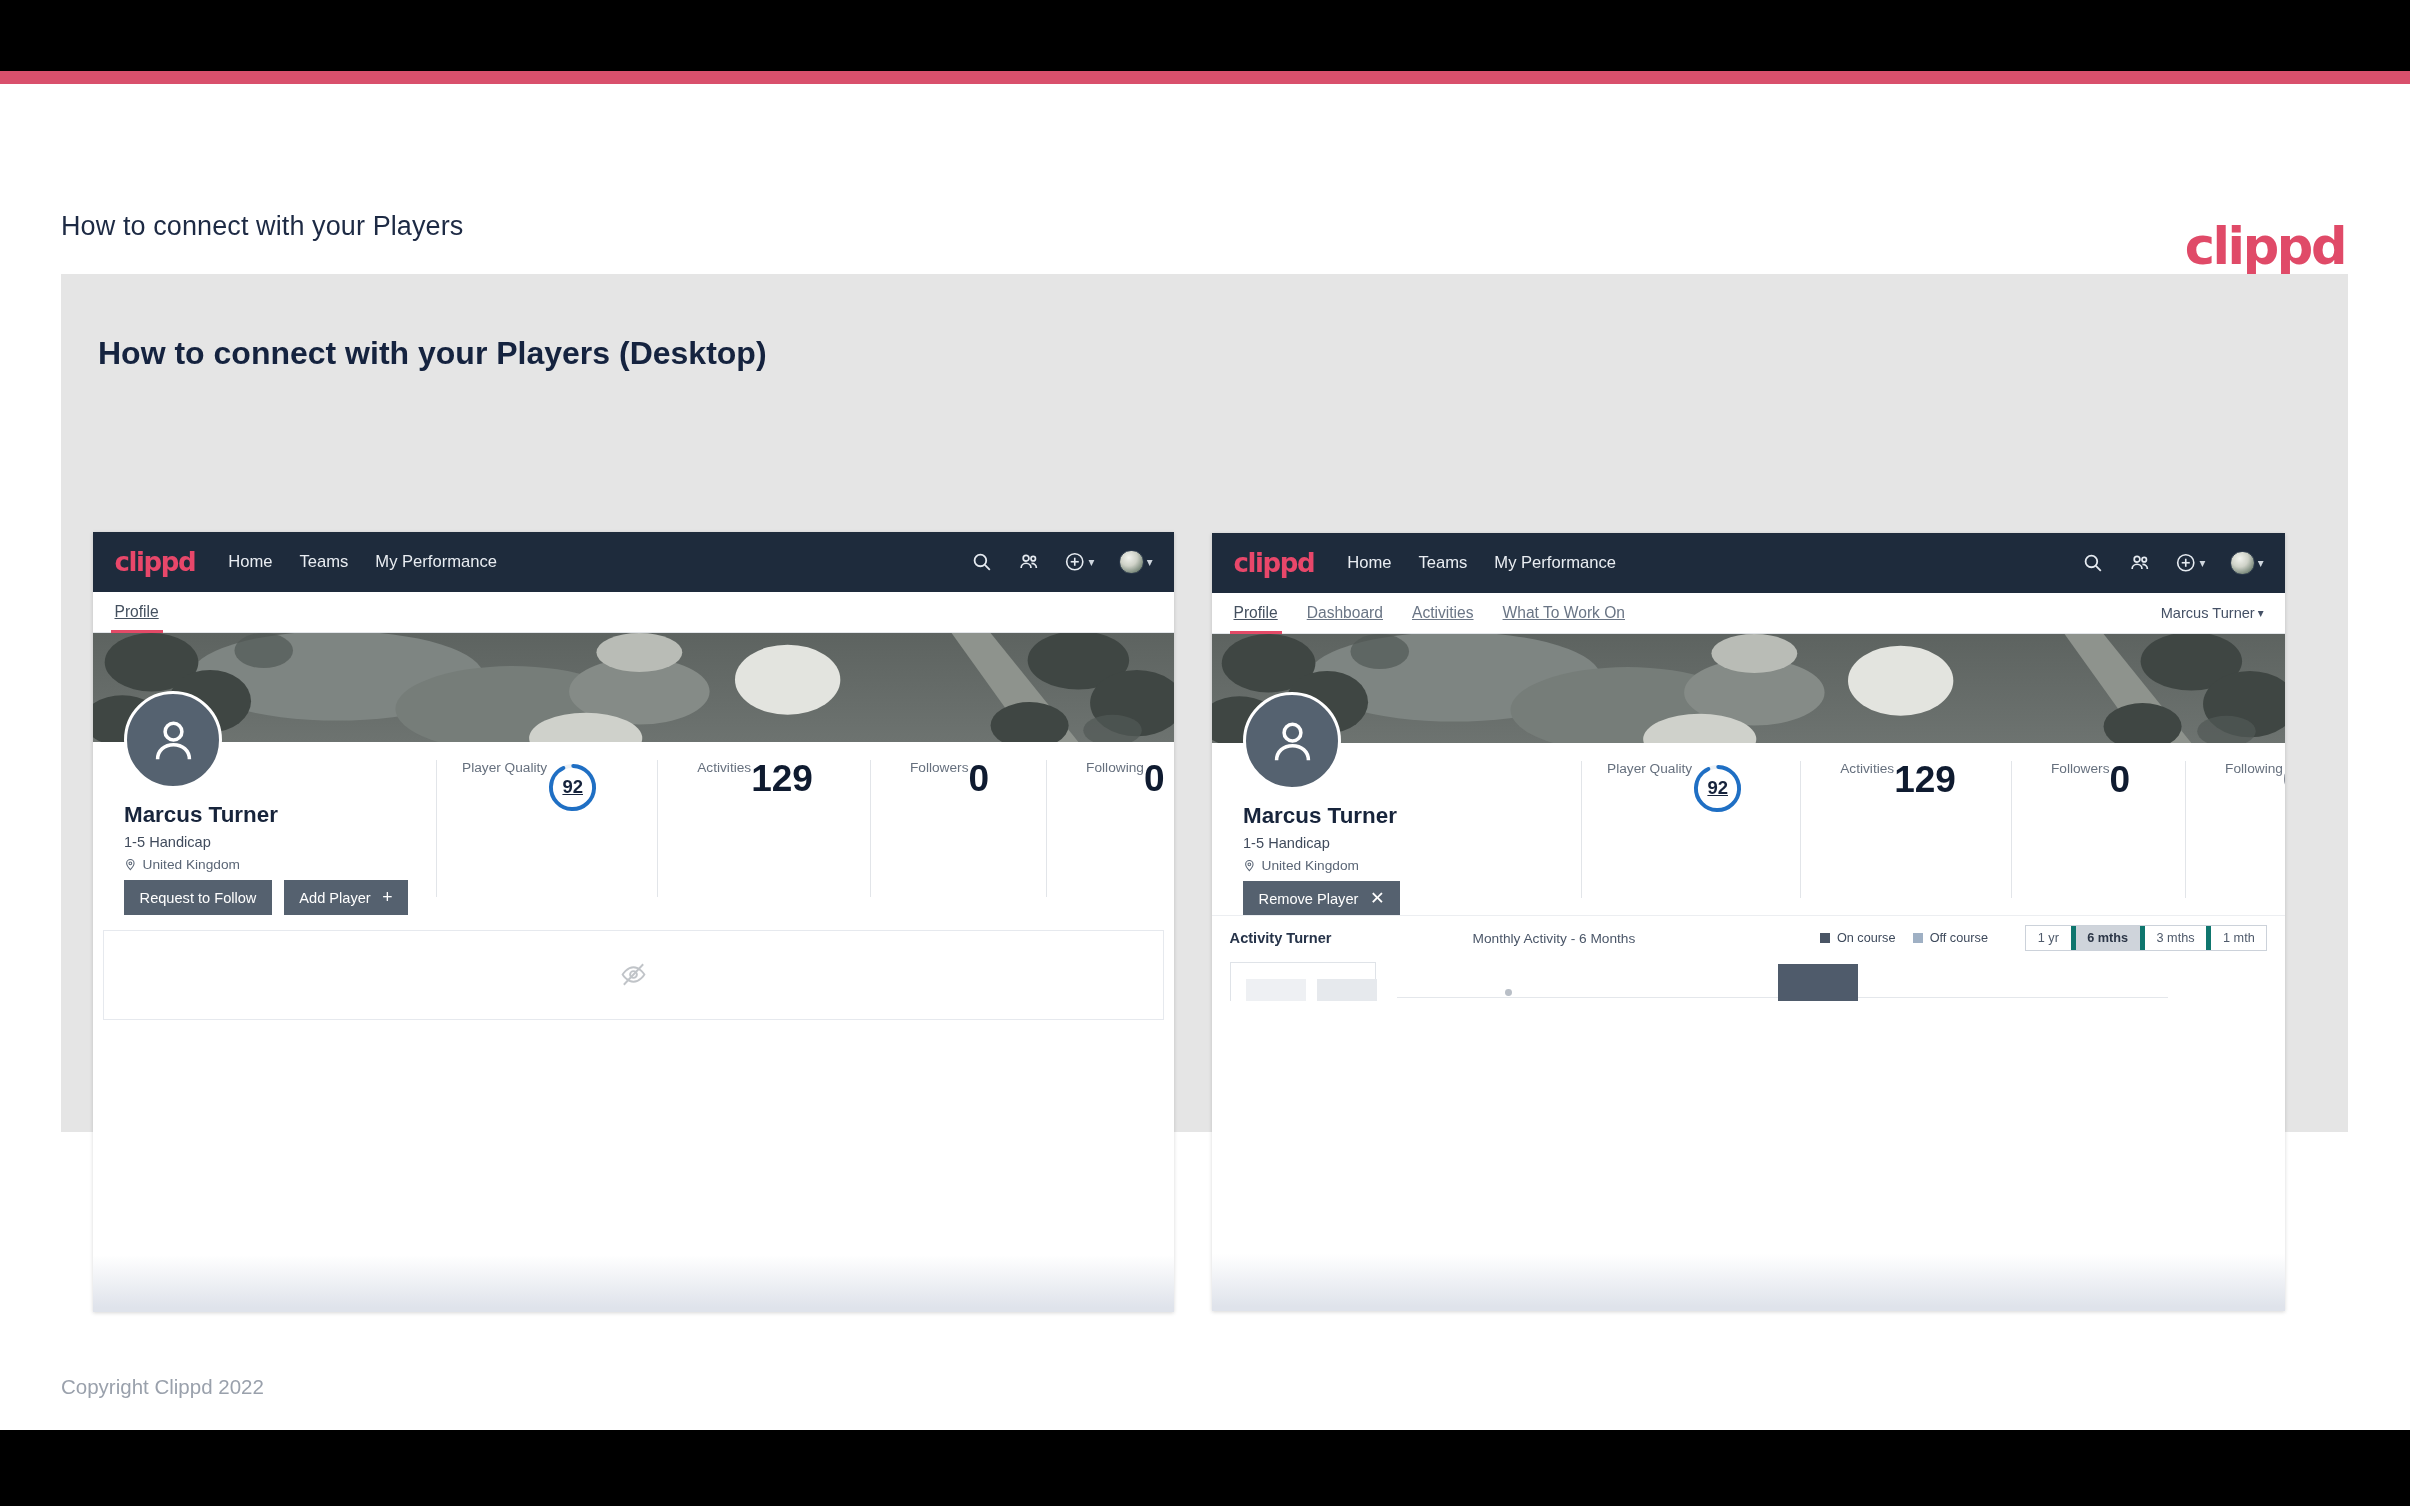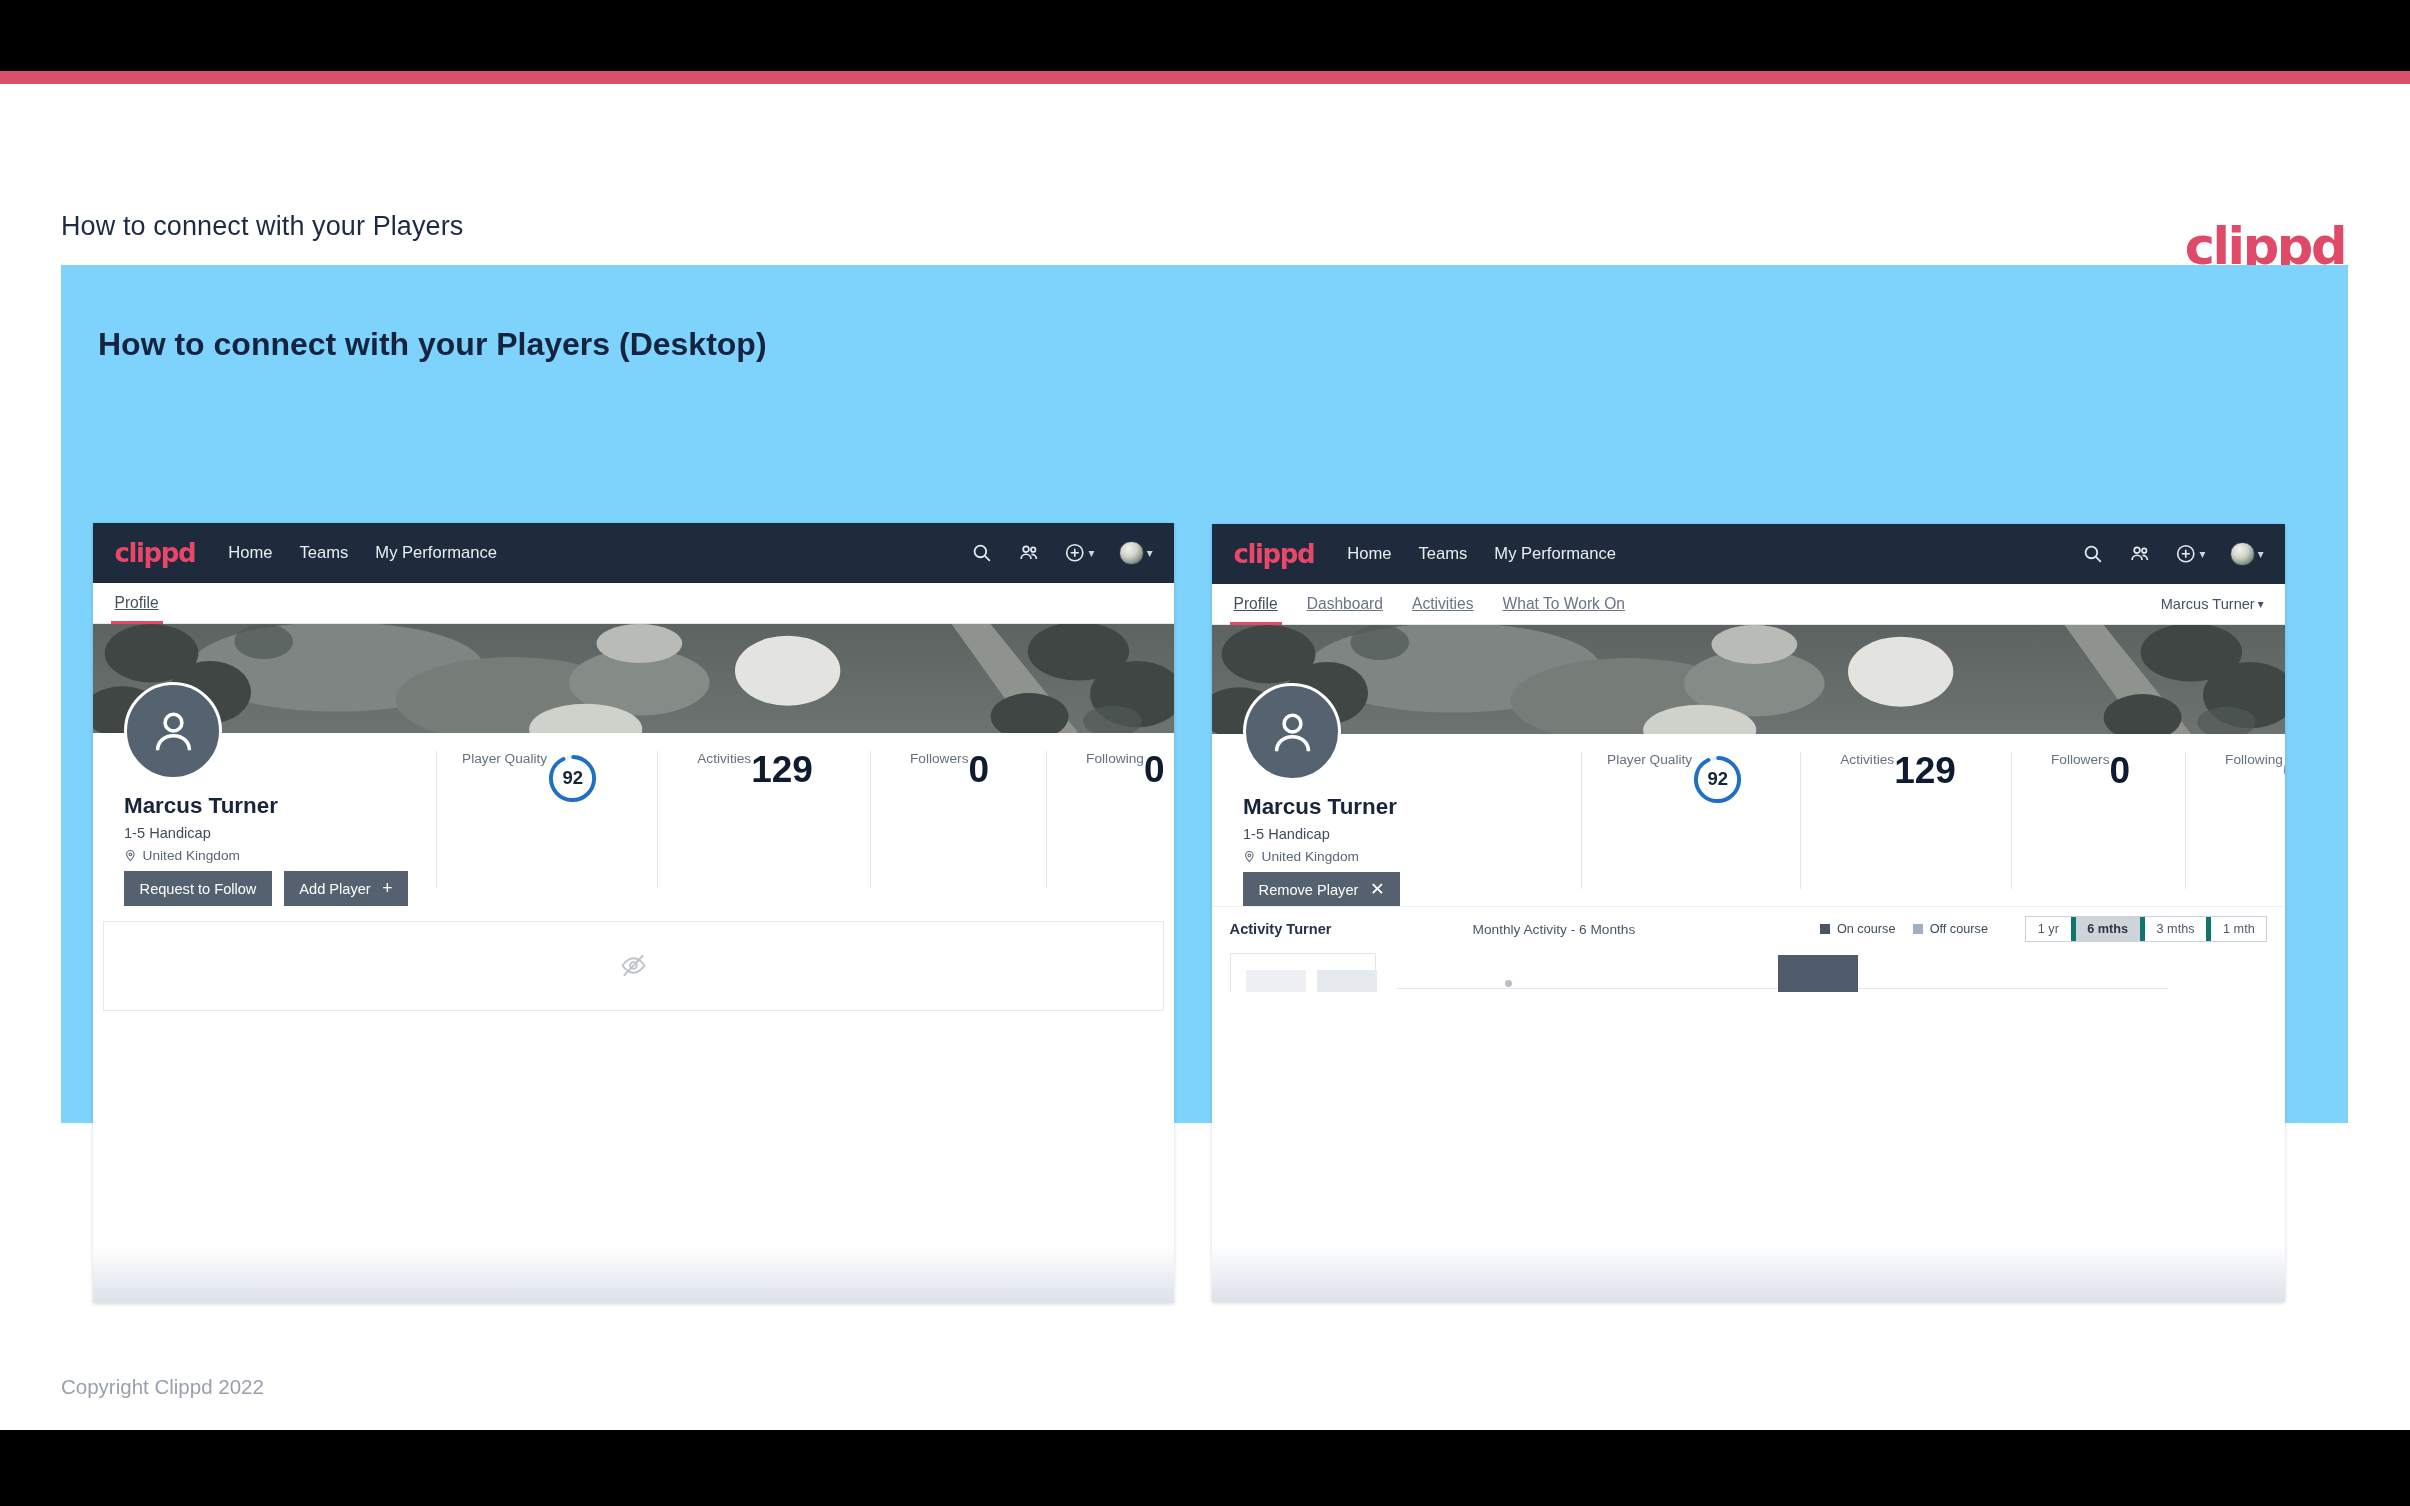--- a/index.html
+++ b/index.html
@@ -26,22 +26,22 @@
     position:absolute; right:66px; top:133px;
     font-size: 51px; font-weight: 800; color:#e04a68;
     letter-spacing:-2.4px; font-family:"DejaVu Sans", sans-serif;
   }
   .header-rule {
     position:absolute; left:61px; top:235px; width:2287px; height:2px; background:#d9506c;
   }
 
   
   .slide-body {
-    position:absolute; left:61px; top:265px; width:2287px; height:858px;
-    background:#7dd3fc;
+    position:absolute; left:61px; top:274px; width:2287px; height:858px;
+    background:#e5e5e5;
   }
   .slide-h1 {
     position:absolute; left:37px; top:61px;
     font-size:32px; font-weight:700; color:#15233f; letter-spacing:0px;
   }
   .slide-h2 {
     position:absolute; left:37px; top:109px;
     font-size:31px; font-weight:400; color:#3d4c66;
   }
 
@@ -126,21 +126,21 @@
   .stats-left  { left:343px; }
   .stats-right { left:369px; }
   .stat-cell { padding:0 0 0 25px; display:flex; flex-direction:row; border-left:1px solid #e2e5e9; }
   .stat-cell:first-child { border-left:1px solid #e2e5e9; }
   .stat-label { font-size:13.7px; color:#66707e; margin-bottom:7.8px; white-space:nowrap; }
   .stat-value { font-size:37px; font-weight:600; color:#0f1b30; line-height:1; }
   .pq-ring { position:relative; width:51px; height:51px; margin-top:2px; }
   .pq-ring svg { position:absolute; inset:0; }
   .pq-num {
     position:absolute; inset:0; display:flex; align-items:center; justify-content:center;
-    font-size:18.5px; font-weight:700; color:#16233c;
+    font-size:18.5px; font-weight:700; color:#16233c;text-decoration:underline;
   }
 
   
   .hidden-card {
     position:relative; margin:11.7px 9.8px 0 9.8px; height:90px; background:#fff;
     border:1px solid #e6e9ee; display:flex; align-items:center; justify-content:center;
   }
   .hidden-card svg { width:29px; height:29px; opacity:.55; }
   .shot-fade {
     position:absolute; left:0; right:0; bottom:0; height:57px;

